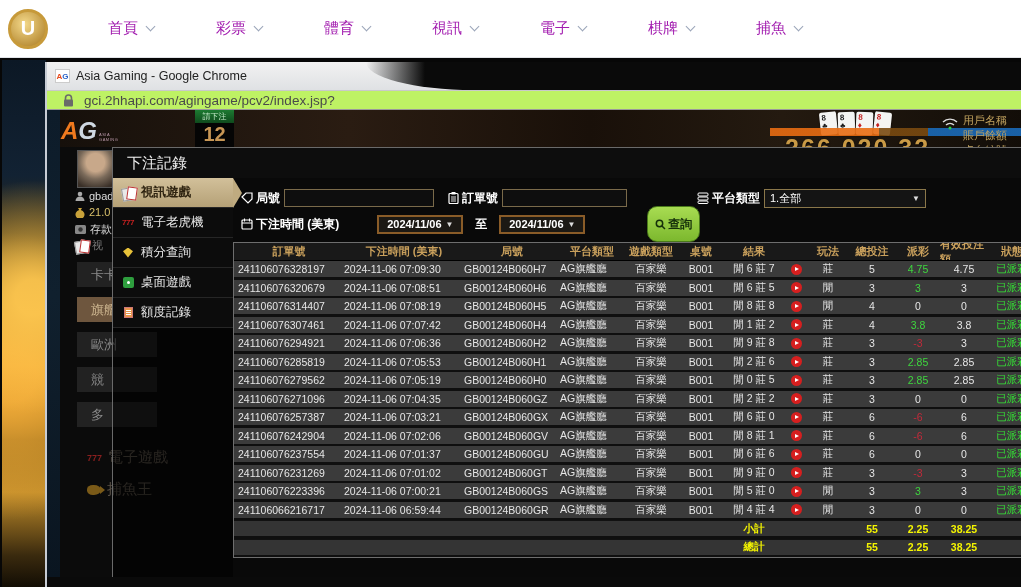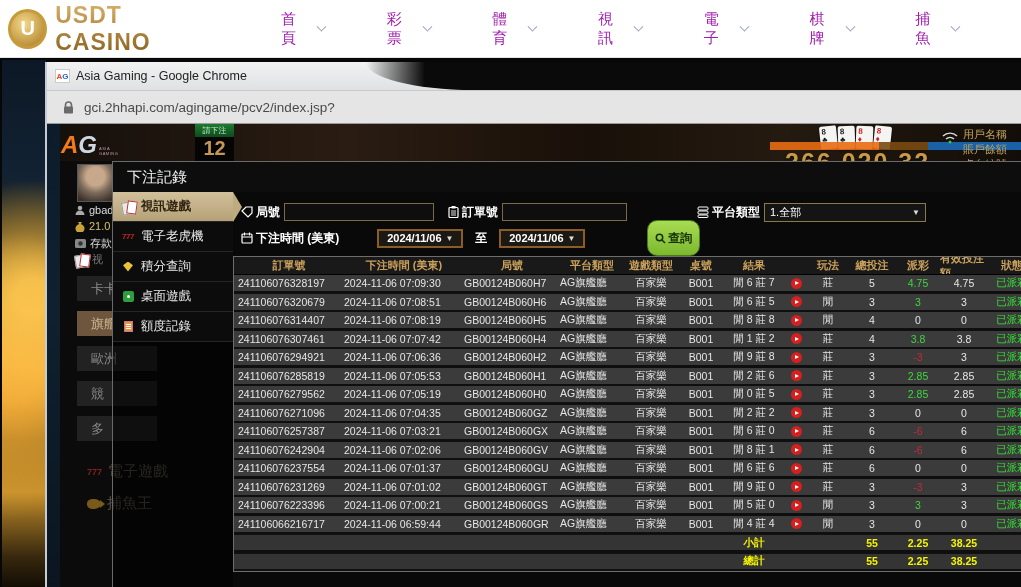--- a/index.html
+++ b/index.html
@@ -35,21 +35,21 @@
   .titlebar { position:relative; height:28px; background:linear-gradient(180deg,#f2f2f2,#dfe1e4);
     display:flex; align-items:center; overflow:hidden; }
   .titlebar-swoosh { position:absolute; right:0; top:0; height:100%; width:655px;
     background:linear-gradient(90deg, rgba(8,8,8,0) 0%, #0a0a0a 9%, #0a0a0a 100%);
     border-bottom-left-radius:130px 34px; }
   .favicon { width:15px; height:14px; background:#fff; border:1px solid #ccc; margin:0 6px 0 8px;
     font-size:8px; font-weight:bold; display:flex; align-items:center; justify-content:center; }
   .favicon i:first-child { color:#e8491a; font-style:normal; }
   .favicon i:last-child { color:#2a62c8; font-style:normal; }
   .win-title { font-size:12.5px; color:#222; }
-  .urlbar { height:34px; background:#e5e5e5; border-top:1px solid #c9c9c9; border-bottom:1px solid #9a9a9a;
+  .urlbar { height:20px; background:#bef264; border-top:1px solid #c9c9c9; border-bottom:1px solid #9a9a9a;
     display:flex; align-items:center; padding-left:16px; }
   .url-text { font-size:13.5px; color:#4a4a4a; margin-left:10px; }
 
   
   .content { position:relative; width:100%; height:467px; background:#0b0b0b; overflow:hidden; }
   .content-left-band { position:absolute; left:0; top:0; width:13px; height:100%;
     background:linear-gradient(180deg,#0d1c2a,#10202e 40%,#0a1520); }
   .video-strip { position:absolute; left:13px; top:0; width:963px; height:37px;
     background:linear-gradient(90deg,#16100b, #2a1c12 30%, #191009 55%, #241a10 75%, #120d08); }
   .ag-logo { position:absolute; left:14px; top:4px; width:64px; height:30px; display:flex; align-items:flex-end; }
@@ -159,21 +159,20 @@
     align-items:center; justify-content:center; cursor:pointer; }
   .play-btn::after { content:''; border-left:4px solid #fff; border-top:2.5px solid transparent;
     border-bottom:2.5px solid transparent; margin-left:1px; }
 </style>
 </head>
 <body>
 
 <div class="site-header">
   <div class="logo">
     <div class="logo-emblem">U</div>
-    <span class="logo-text">USDT CASINO</span>
   </div>
   <div class="nav">
     <div class="nav-item">
         <span>首頁</span>
         <i class="chev"></i>
       </div>
     <div class="nav-item">
         <span>彩票</span>
         <i class="chev"></i>
       </div>

